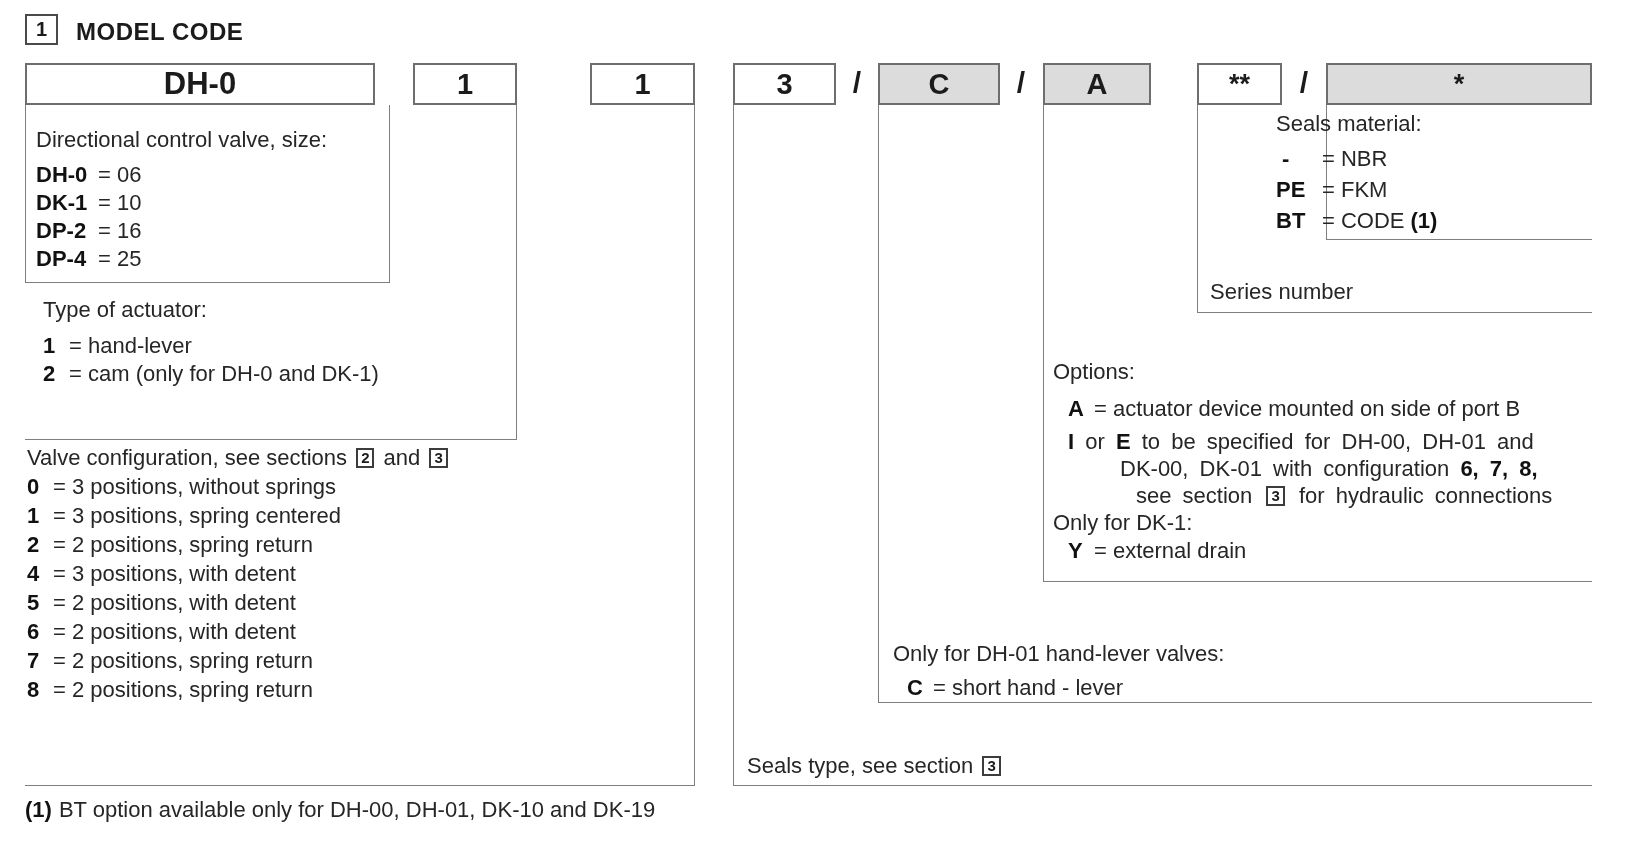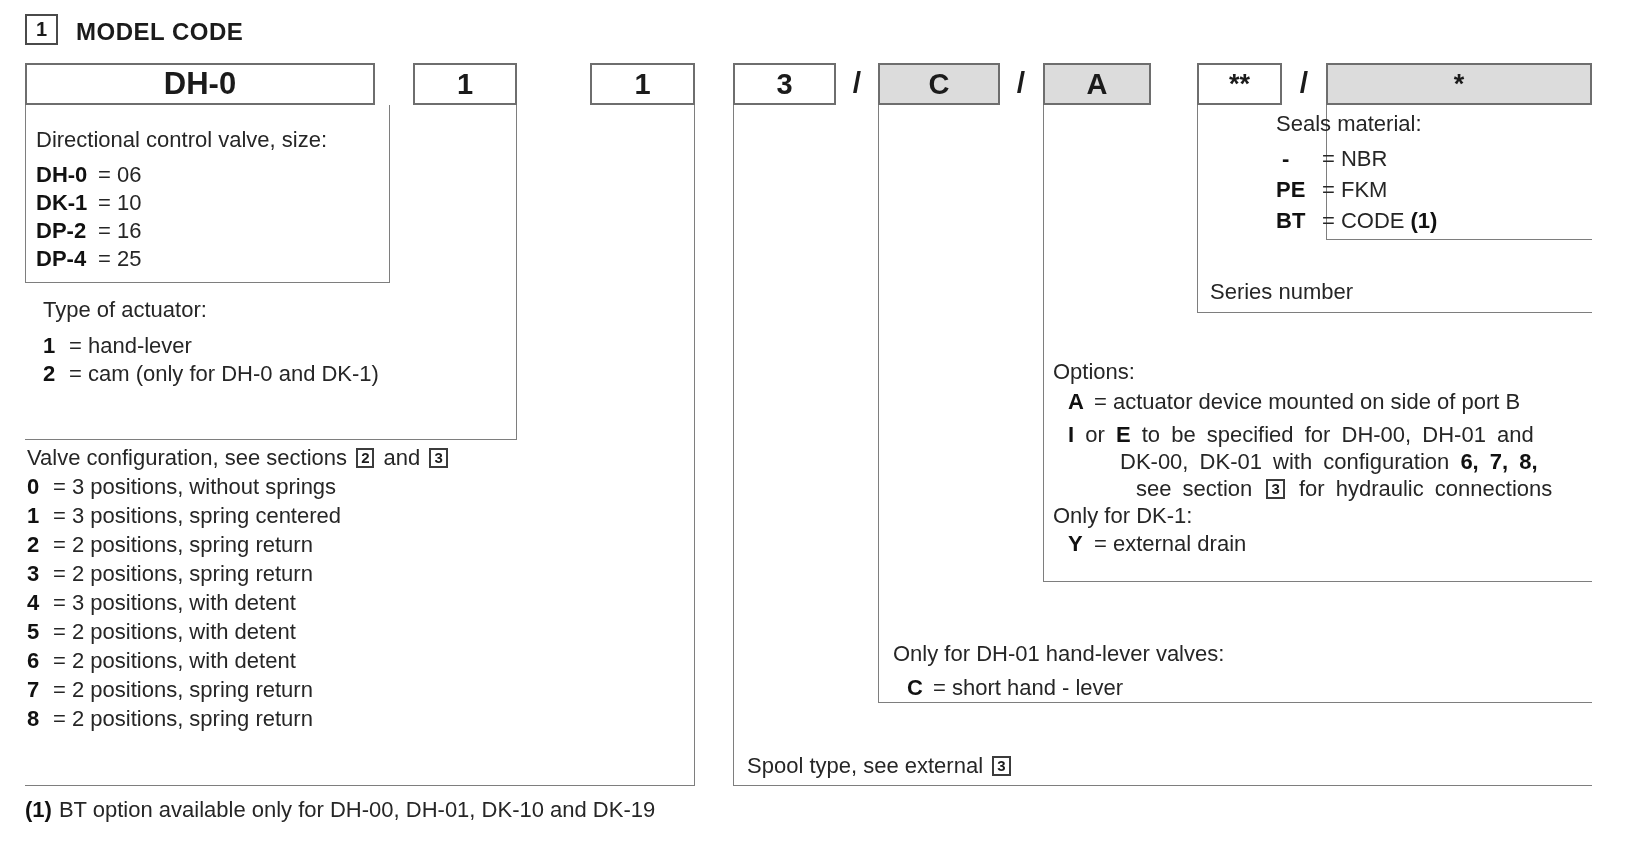--- a/index.html
+++ b/index.html
@@ -113,44 +113,43 @@
     <div>
       <span>Valve configuration, see sections</span>
       <span class="secref">2</span>
       <span>and</span>
       <span class="secref">3</span>
     </div>
     <div class="lh29" style="">
       <div class="item"><span class="code w26">0</span><span>= 3 positions, without springs</span></div>
       <div class="item"><span class="code w26">1</span><span>= 3 positions, spring centered</span></div>
       <div class="item"><span class="code w26">2</span><span>= 2 positions, spring return</span></div>
-      <div class="item"><span class="code w26">3</span><span>= 2 positions, spring return</span></div>
       <div class="item"><span class="code w26">4</span><span>= 3 positions, with detent</span></div>
       <div class="item"><span class="code w26">5</span><span>= 2 positions, with detent</span></div>
       <div class="item"><span class="code w26">6</span><span>= 2 positions, with detent</span></div>
       <div class="item"><span class="code w26">7</span><span>= 2 positions, spring return</span></div>
       <div class="item"><span class="code w26">8</span><span>= 2 positions, spring return</span></div>
     </div>
   </div>
 
   <div class="abs t" style="left:747px;top:752px;">
-    <span>Spool type, see external</span>
+    <span>Seals type, see section</span>
     <span class="secref">3</span>
   </div>
 
   <div class="abs t" style="left:893px;top:640px;">
     <div>Only for DH-01 hand-lever valves:</div>
     <div class="item" style="margin-top:6px;padding-left:14px;">
       <span class="code w26">C</span><span>= short hand - lever</span>
     </div>
   </div>
 
   <div class="abs t" style="left:1053px;top:358px;">
     <div>Options:</div>
-    <div class="item" style="margin-top:2px;padding-left:15px;">
+    <div class="item" style="margin-top:9px;padding-left:15px;">
       <span class="code w26">A</span><span>= actuator device mounted on side of port B</span>
     </div>
     <div class="iepar" style="margin-top:5px;padding-left:15px;line-height:27px;">
       <div>
         <span class="b">I</span><span> or </span><span class="b">E</span><span> to be specified for DH-00, DH-01 and</span>
       </div>
       <div style="margin-left:52px;">
         <span>DK-00, DK-01 with configuration </span><span class="b">6, 7, 8,</span>
       </div>
       <div style="margin-left:68px;">

